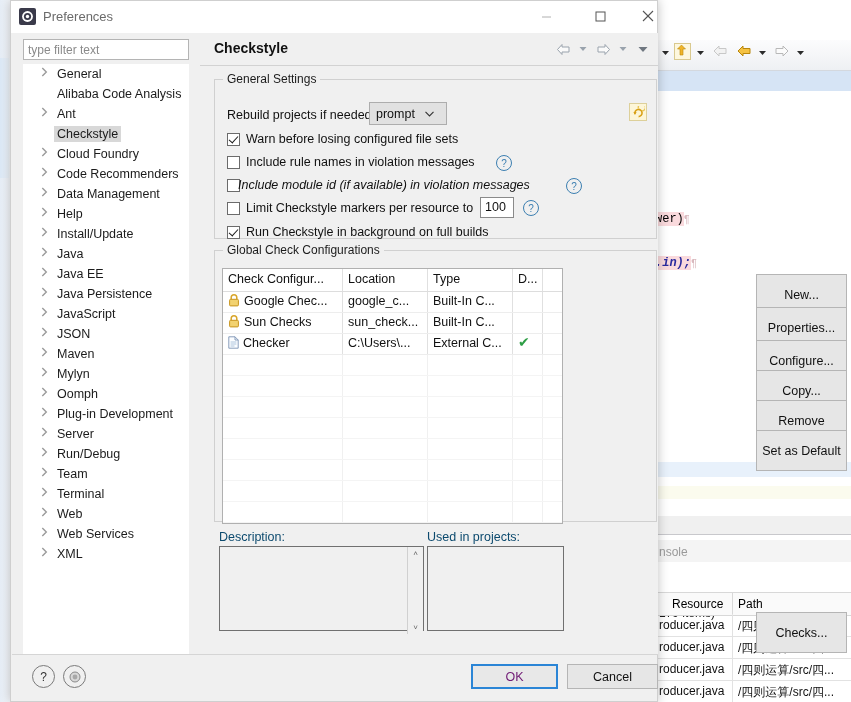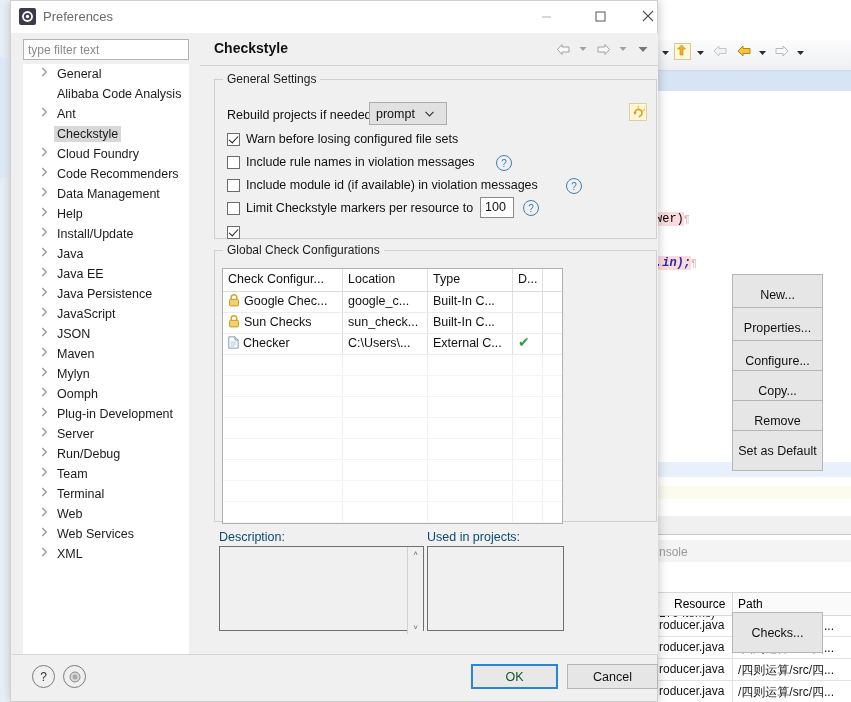--- a/index.html
+++ b/index.html
@@ -68,21 +68,21 @@
   .bg-console-label {
     position: absolute; left: 659px; top: 545px; color: #9a9a9a; font-size: 12px;
   }
   .bg-items-label {
     position: absolute; left: 659px; top: 570px; color: #1a1a1a; font-size: 12px; margin-top: 36px;
   }
   .bg-prob-head {
     position: absolute; left: 656px; top: 592px; width: 195px; height: 22px;
     background: #fafafa; border-top: 1px solid #d8d8d8; border-bottom: 1px solid #d8d8d8;
   }
-  .bg-prob-head .c1 { position: absolute; left: 18px; top: 4px; }
+  .bg-prob-head .c1 { position: absolute; left: 3px; top: 4px; padding-left: 13px; }
   .bg-prob-head .c2 { position: absolute; left: 82px; top: 4px; }
   .bg-prob-head .divv {
     position: absolute; left: 76px; top: 0; width: 1px; height: 22px; background: #d8d8d8;
   }
   .bg-prob-row {
     position: absolute; left: 656px; width: 195px; height: 22px;
     border-bottom: 1px solid #e2e2e2; font-size: 12px;
   }
   .bg-prob-row .c1 { position: absolute; left: 3px; top: 4px; color: #111; }
   .bg-prob-row .c2 { position: absolute; left: 82px; top: 4px; color: #111; }
@@ -233,21 +233,21 @@
   .cellic { display: inline-block; vertical-align: -2px; margin-right: 4px; }
   .tbl-filler { height: 20px; display: flex; border-bottom: 1px solid #f4f4f4; }
   .tbl-filler div { box-sizing: border-box; border-right: 1px solid #f0f0f0; }
 
   
   .btn {
     position: absolute; background: #e6e6e6; border: 1px solid #b5b5b5;
     box-sizing: border-box; font-size: 12.5px; color: #111;
     display: flex; align-items: center; justify-content: center;
   }
-  .sbtn { left: 532px; width: 91px; height: 41px; }
+  .sbtn { left: 556px; width: 91px; height: 41px; }
 
   
   .lbl { position: absolute; font-size: 12.5px; color: #0c4a6e; }
   .descbox {
     position: absolute; left: 208px; top: 545px; width: 205px; height: 85px;
     background: #f0f0f0; border: 1px solid #707070; box-sizing: border-box;
   }
   .descbar {
     position: absolute; right: 0; top: 0; width: 15px; height: 100%;
     background: #f0f0f0; border-left: 1px solid #d0d0d0;
@@ -264,21 +264,21 @@
     position: absolute; left: 1px; top: 653px; width: 646px; height: 1px; background: #d5d5d5;
   }
   .foot-ic {
     position: absolute; top: 664px; width: 21px; height: 21px; border-radius: 50%;
     border: 1px solid #7a7a7a; color: #333; font-size: 12px;
     display: flex; align-items: center; justify-content: center; background: #f0f0f0;
   }
   .ok-btn {
     position: absolute; left: 460px; top: 663px; width: 87px; height: 25px;
     background: #e8e8e8; border: 2px solid #2b85d6; box-sizing: border-box;
-    display: flex; align-items: center; justify-content: center; font-size: 12.5px; color: #14532d;
+    display: flex; align-items: center; justify-content: center; font-size: 12.5px; color: #701a75;
   }
   .cancel-btn {
     position: absolute; left: 556px; top: 663px; width: 91px; height: 25px;
     background: #e6e6e6; border: 1px solid #b5b5b5; box-sizing: border-box;
     display: flex; align-items: center; justify-content: center; font-size: 12.5px; color: #111;
   }
 </style>
 </head>
 <body>
 
@@ -541,29 +541,30 @@
         </span>
 
         <span class="chk on" style="left:12px; top:53px;"></span>
         <span class="row" style="left:31px; top:52px;">Warn before losing configured file sets</span>
 
         <span class="chk" style="left:12px; top:76px;"></span>
         <span class="row" style="left:31px; top:75px;">Include rule names in violation messages</span>
         <span class="help-ic" style="left:281px; top:75px;">?</span>
 
         <span class="chk" style="left:12px; top:99px;"></span>
-        <span class="row" style="left:31px; top:98px;">Include module id (if available) in violation messages</span>
+        <span class="row" style="left:23px; top:98px;font-style:italic;">Include module id (if available) in violation messages</span>
         <span class="help-ic" style="left:351px; top:98px;">?</span>
 
         <span class="chk" style="left:12px; top:122px;"></span>
         <span class="row" style="left:31px; top:121px;">Limit Checkstyle markers per resource to</span>
         <span class="numbox" style="left:265px; top:117px;">100</span>
         <span class="help-ic" style="left:308px; top:120px;">?</span>
 
         <span class="chk on" style="left:12px; top:146px;"></span>
+        <span class="row" style="left:31px; top:145px;">Run Checkstyle in background on full builds</span>
       </div>
 
       <div class="group grp-global">
         <span class="group-title">Global Check Configurations</span>
       </div>
 
       <div class="tbl-wrap">
         <div class="tbl-head">
           <div class="col1">Check Configur...</div>
           <div class="col2">Location</div>

